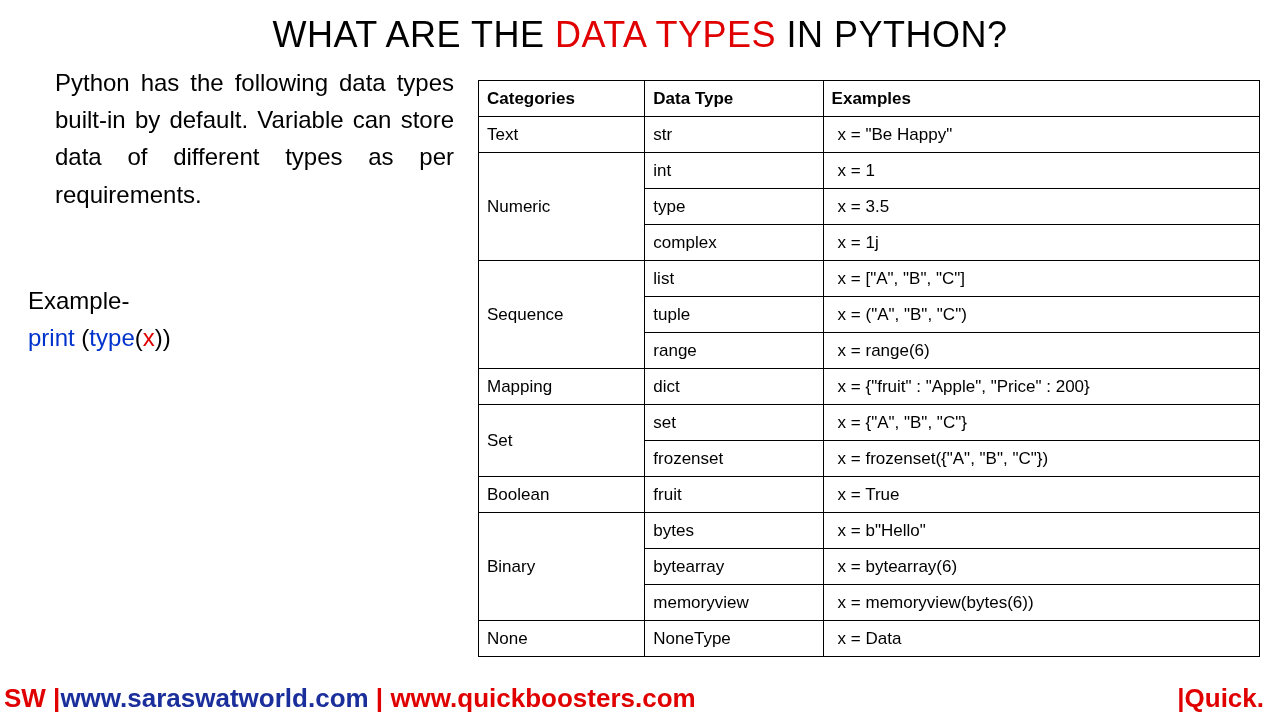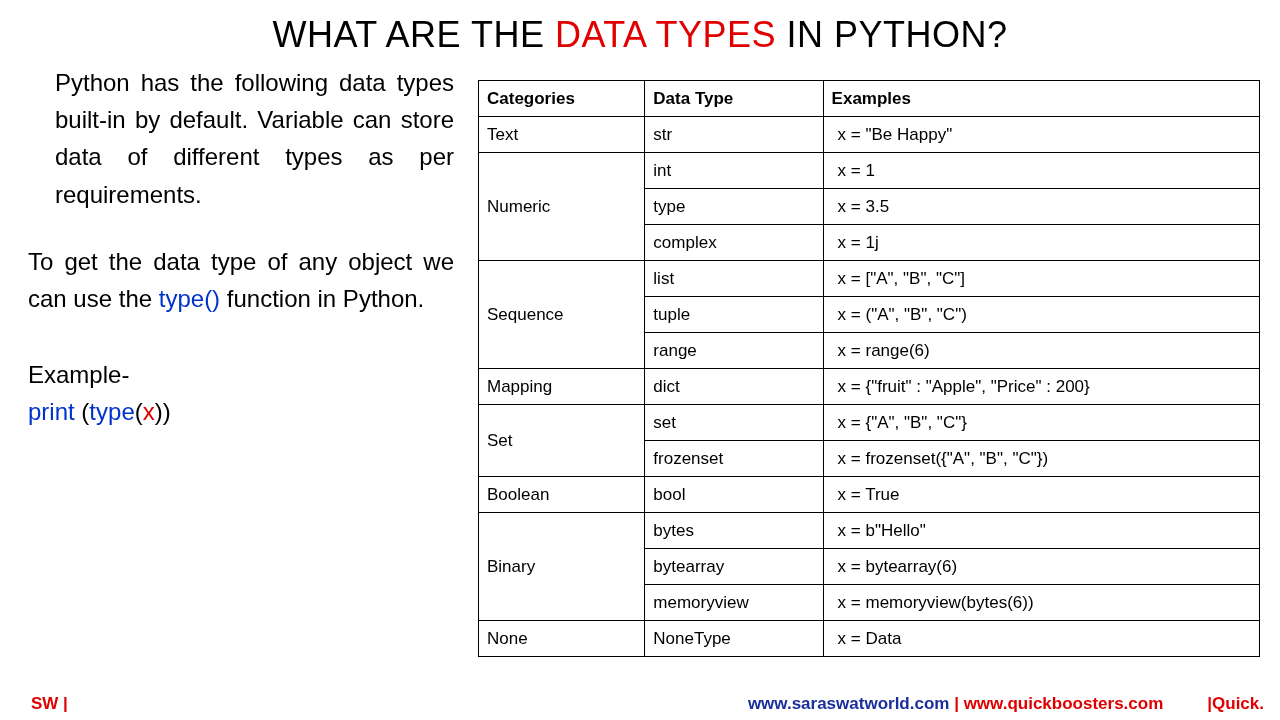--- a/index.html
+++ b/index.html
@@ -58,49 +58,45 @@
   .cat-cell, .type-cell { font-weight: normal; }
   .ex-cell { font-weight: normal; padding-left: 14px; }
   .footer {
     position: absolute;
     bottom: 6px;
     left: 0;
     width: 100%;
     display: flex;
     justify-content: space-between;
     align-items: flex-end;
-    font-size: 17px;
+    font-size: 26px;
     font-weight: bold;
-    padding: 0 16px 0 31px;
-    gap: 44px;
+    padding: 0 16px 0 4px;
   }
   .footer .left-tag  { color: #e00000; }
   .footer .center {
     flex: 1;
-    text-align: right;
+    text-align: left;
   }
   .footer .center .link1 { color: #1b2f9c; }
   .footer .center .sep   { color: #e00000; }
   .footer .center .link2 { color: #e00000; }
   .footer .right-tag { color: #e00000; }
 </style>
 </head>
 <body>
 
 <div class="title">
   <span class="black">WHAT ARE THE </span><span class="red">DATA TYPES</span><span class="black"> IN PYTHON?</span>
 </div>
 
 <div class="content">
   <div class="left">
     <div class="para1">Python has the following data types built-in by default. Variable can store data of different types as per requirements.</div>
     <div class="spacer"></div>
-    <div class="para2">
-      <span>To get the data type of any object we can use the </span><span class="blue">type()</span><span> function in Python.</span>
-    </div>
     <div class="example-label">Example-</div>
     <div class="example-code">
       <span class="blue">print </span><span>(</span><span class="blue">type</span><span>(</span><span class="red">x</span><span>))</span>
     </div>
   </div>
 
   <div class="right">
     <table>
       <thead>
         <tr>
@@ -150,21 +146,21 @@
             <td class="cat-cell" rowspan="2">Set</td>
             <td class="type-cell">set</td>
             <td class="ex-cell">x = {"A", "B", "C"}</td>
           </tr>
           <tr>
             <td class="type-cell">frozenset</td>
             <td class="ex-cell">x = frozenset({"A",  "B", "C"})</td>
           </tr>
           <tr>
             <td class="cat-cell" rowspan="1">Boolean</td>
-            <td class="type-cell">bool</td>
+            <td class="type-cell">fruit</td>
             <td class="ex-cell">x = True</td>
           </tr>
           <tr>
             <td class="cat-cell" rowspan="3">Binary</td>
             <td class="type-cell">bytes</td>
             <td class="ex-cell">x = b"Hello"</td>
           </tr>
           <tr>
             <td class="type-cell">bytearray</td>
             <td class="ex-cell">x = bytearray(6)</td>

